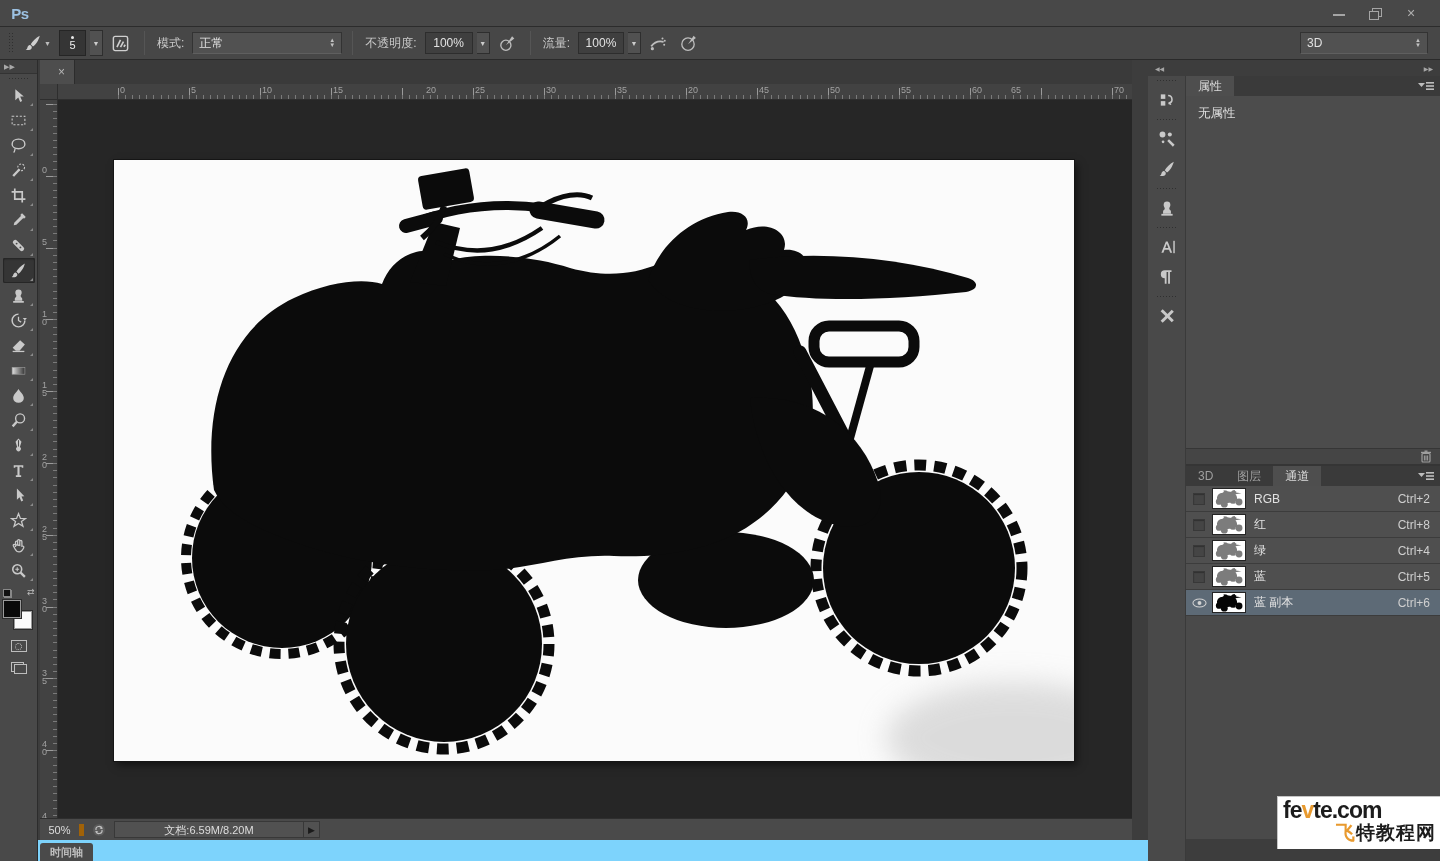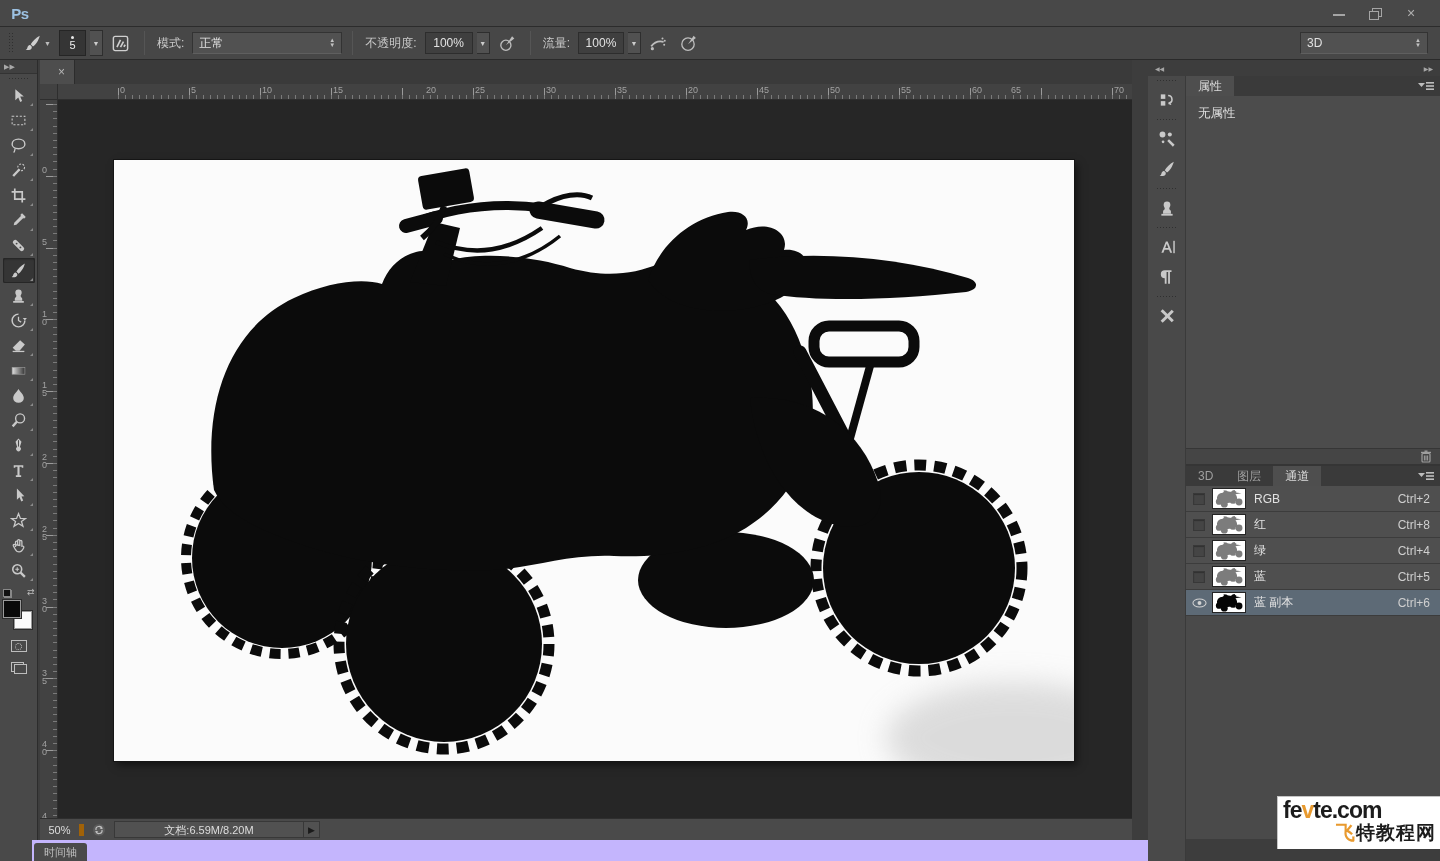--- a/index.html
+++ b/index.html
@@ -103,21 +103,21 @@
 
   
   .statusbar { position:absolute; left:40px; top:818px; width:1092px; height:22px; background:#4a4a4a;
                border-top:1px solid #2e2e2e; display:flex; align-items:center; font-size:11px; }
   .sb-zoom { width:44px; text-align:center; color:#ddd; border-right:5px solid #a16207; }
   .sb-sync { width:30px; display:flex; justify-content:center; }
   .sb-doc { width:190px; height:17px; line-height:17px; text-align:center; background:#515151;
             border:1px solid #383838; color:#ddd; }
   .sb-fly { width:16px; height:17px; line-height:16px; text-align:center; background:#515151;
             border:1px solid #383838; border-left:none; color:#1a1a1a; font-size:9px; }
-  .bottomstrip { position:absolute; left:32px; top:840px; right:0; height:21px; background:#c4b5fd; }
+  .bottomstrip { position:absolute; left:38px; top:840px; right:0; height:21px; background:#7dd3fc;font-weight:bold; }
   .timeline-tab { position:absolute; left:2px; top:3px; height:18px; padding:0 10px; background:#4a4a4a;
                   border-radius:3px 3px 0 0; line-height:18px; font-size:11px; color:#bdbdbd; }
 
   
   .collapse-row { position:absolute; left:1148px; top:60px; width:292px; height:16px; background:#3d3d3d;
                   display:flex; align-items:center; justify-content:space-between; padding:0 7px;
                   font-size:6px; color:#a5a5a5; }
   .iconstrip { position:absolute; left:1148px; top:76px; width:38px; height:785px; background:#494949;
                display:flex; flex-direction:column; align-items:center; border-right:1px solid #3a3a3a; }
   .strip-icon { width:32px; height:30px; display:flex; align-items:center; justify-content:center;

